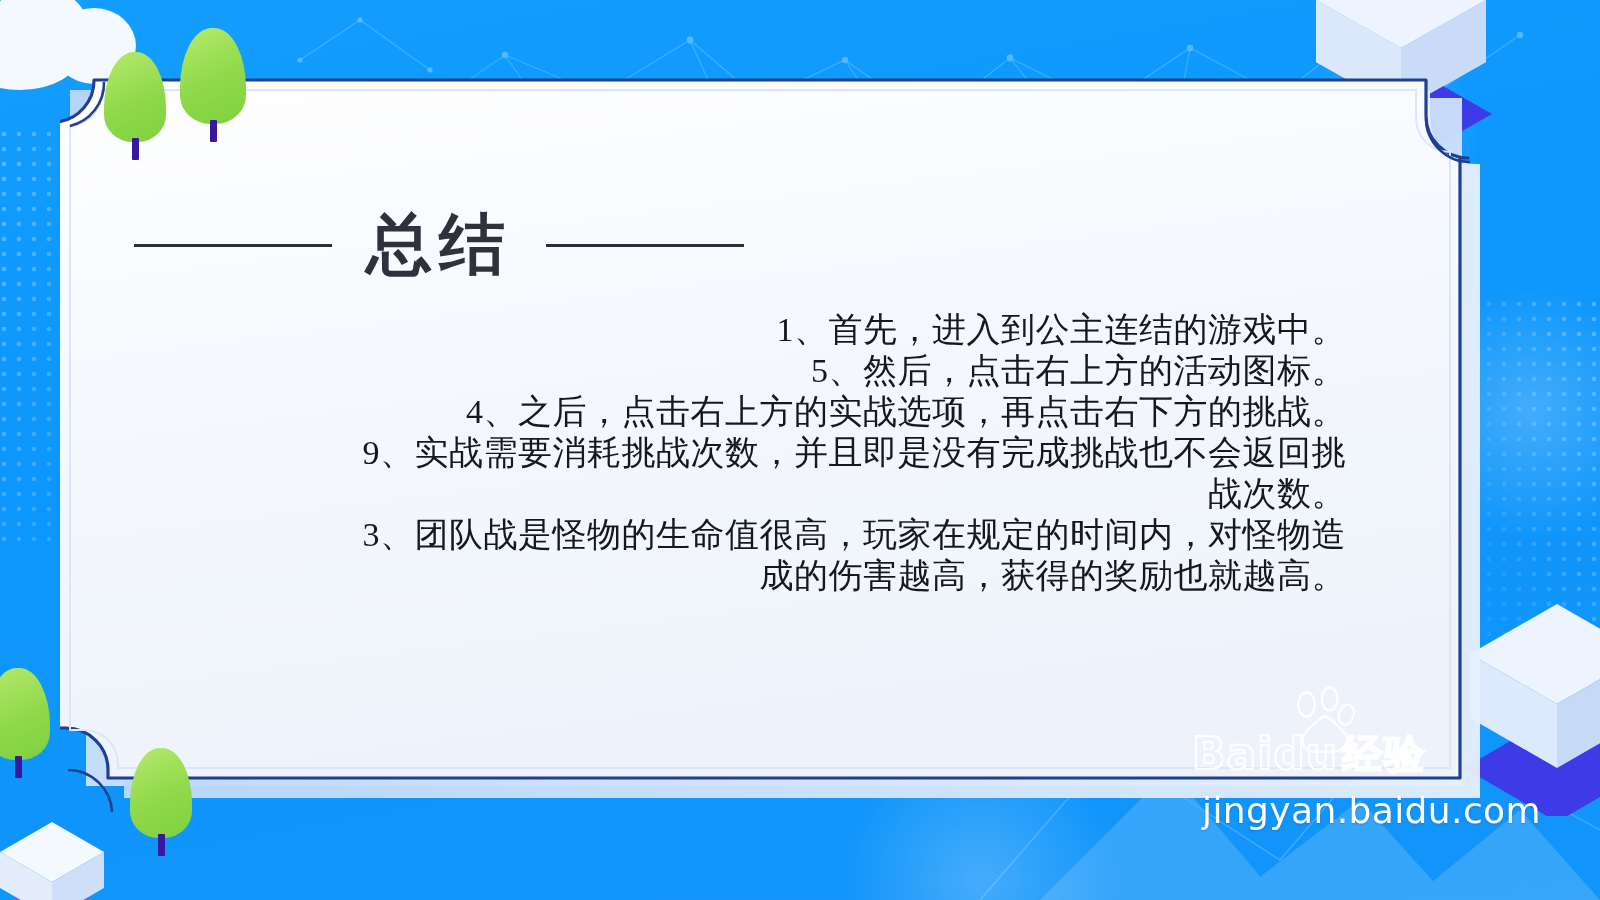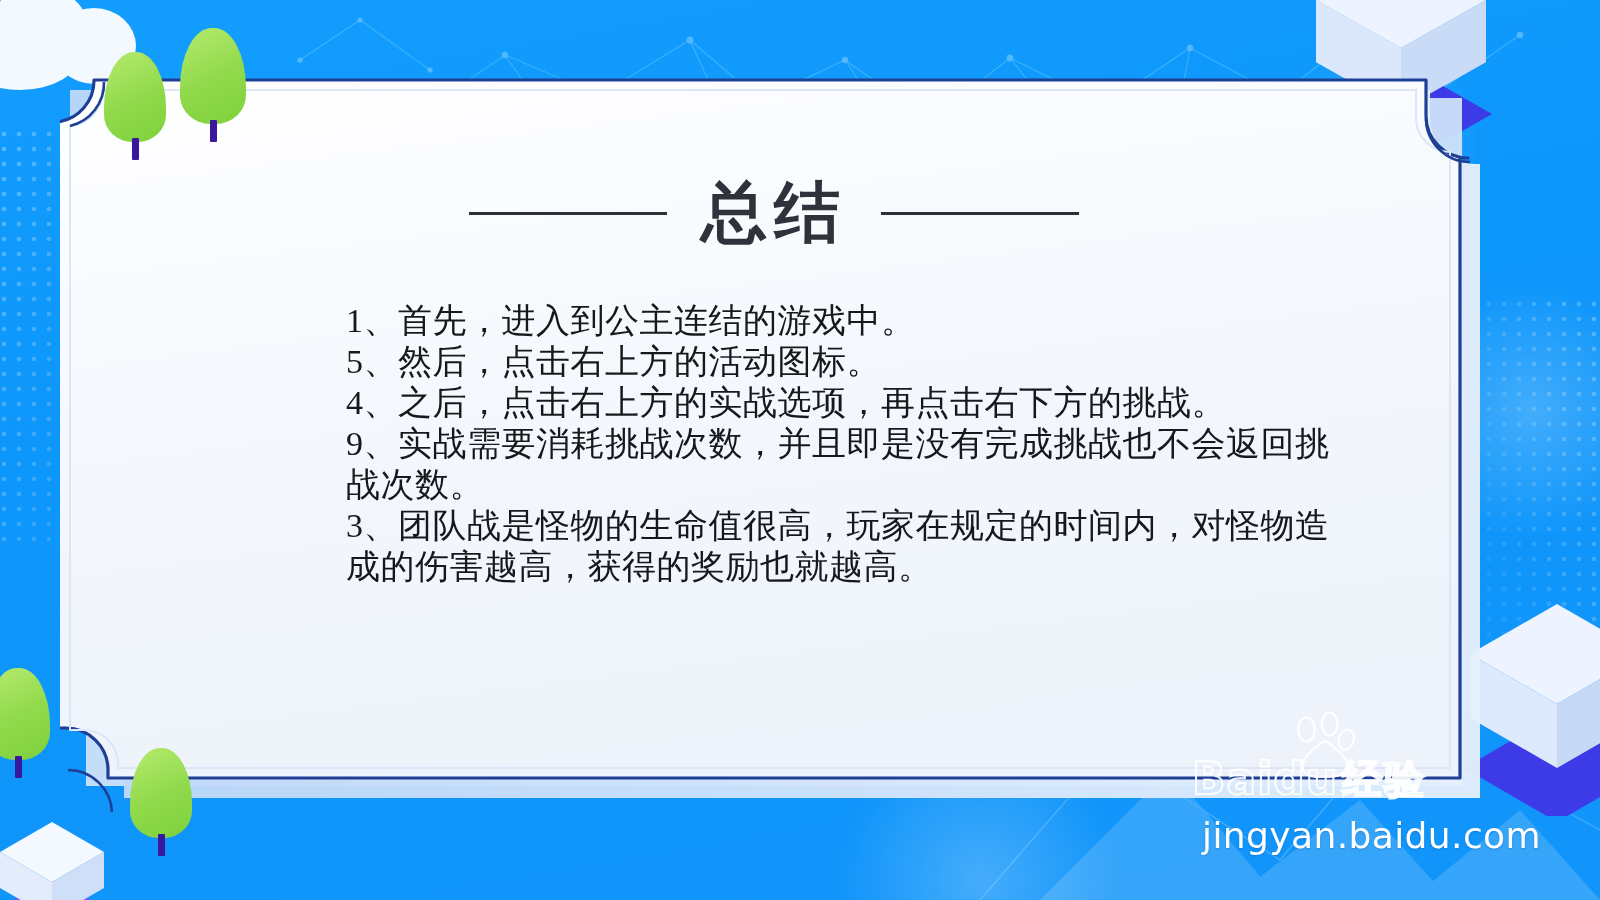--- a/index.html
+++ b/index.html
@@ -24,46 +24,46 @@
   .cloud span { position:absolute; background:#f4f8ff; border-radius:50%; }
 
   
   .frame-wrap { position:absolute; left:60px; top:72px; width:1428px; height:740px; }
   .frame-svg  { position:absolute; inset:0; width:100%; height:100%; }
 
   
   .content { position:absolute; left:88px; top:96px; width:1372px; height:692px;
              padding:52px 46px 20px 46px; }
 
-  .title-row { display:flex; align-items:center; justify-content:center; gap:34px; margin-top:32px; }
+  .title-row { display:flex; align-items:center; gap:34px; margin-top:64px; }
   .title-rule { width:198px; height:3px; background:#2b2f38; }
   .page-title {
     font-family:"DejaVu Sans","Liberation Sans",sans-serif;
     font-weight:700; font-size:66px; letter-spacing:7px; color:#2e323a;
     line-height:1; white-space:nowrap;
   }
 
-  .body-list { margin:54px 0 0 212px; width:1000px; }
+  .body-list { margin:31px 0 0 212px; width:1000px;text-align:right; }
   .body-line {
     font-family:"Liberation Serif","DejaVu Serif",serif;
     font-size:34px; line-height:41px; color:#16181c; letter-spacing:.5px;
     white-space:pre-wrap;
   }
 
   
   .cube { position:absolute; }
 
   
   .tree { position:absolute; }
   .tree .crown { position:absolute; left:0; top:0; border-radius:48% 48% 46% 46% / 62% 62% 30% 30%;
                  background:linear-gradient(155deg,#b6ea6e 0%,#8fd94a 55%,#7fd13d 100%); }
   .tree .trunk { position:absolute; background:#3a189e; border-radius:1px; }
 
   
-  .watermark { position:absolute; left:1192px; top:725px; width:330px; height:150px; pointer-events:none; }
+  .watermark { position:absolute; left:1192px; top:700px; width:330px; height:150px; pointer-events:none; }
   .wm-row { display:flex; align-items:center; gap:4px; }
   .wm-text {
     font-family:"DejaVu Sans","Liberation Sans",sans-serif;
     font-size:44px; font-weight:700; color:transparent;
     -webkit-text-stroke:2px rgba(255,255,255,.92);
     letter-spacing:1px; line-height:1;
   }
   .wm-cn {
     font-family:"DejaVu Sans","Liberation Sans",sans-serif;
     font-size:40px; font-weight:700; color:transparent;

